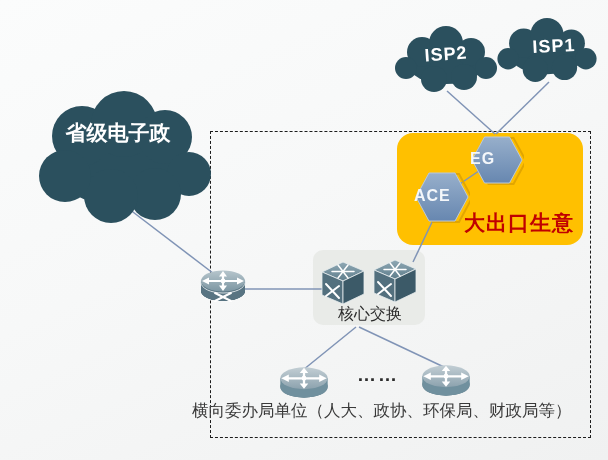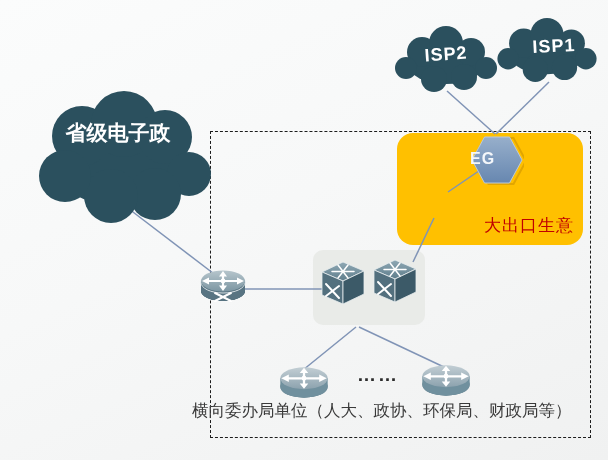--- a/index.html
+++ b/index.html
@@ -14,21 +14,21 @@
     left:210px;top:131px;width:379px;height:305px;
     border:1.6px dashed #1c1c1c;z-index:1;
   }
   
   .zone{
     left:397px;top:133px;width:186px;height:112px;
     background:#FFC000;border-radius:16px;z-index:2;
   }
   .zone-title{
     position:absolute;right:9px;bottom:8px;
-    color:#C00000;font-size:17px;font-weight:normal;letter-spacing:1px;
+    color:#C00000;font-size:21px;font-weight:bold;letter-spacing:1px;
     white-space:nowrap;
   }
   
   .switch-panel{
     left:313px;top:250px;width:112px;height:75px;
     background:#e9ebe8;border-radius:10px;z-index:2;
   }
   svg.lines{left:0;top:0;width:608px;height:460px;z-index:3;pointer-events:none;}
   .shape{z-index:4;}
   .cloud-label{
@@ -124,20 +124,33 @@
           <stop offset="0" stop-color="#97AFCB"></stop>
             <stop offset="1" stop-color="#6787B0"></stop>
         </linearGradient>
       </defs>
       <polygon points="5,23 17.5,0 42.5,0 55,23 42.5,46 17.5,46" transform="translate(1,3)" fill="none" stroke="#E2A600" stroke-width="2"></polygon>
       <polygon points="2,25 14.5,2 39.5,2 52,25 39.5,48 14.5,48" fill="url(#hexG1)" stroke="#B9C8DB" stroke-width="1"></polygon>
     </svg>
     <div class="hex-label">EG</div>
   </div>
 
+  <div class="abs shape" style="left:414px;top:171px;width:56px;height:52px;">
+    <svg width="56" height="52" viewBox="0 0 56 52">
+      <defs>
+        <linearGradient id="hexG2" x1="0" y1="0" x2="0" y2="1">
+          <stop offset="0" stop-color="#97AFCB"></stop>
+            <stop offset="1" stop-color="#6787B0"></stop>
+        </linearGradient>
+      </defs>
+      <polygon points="5,24 18,0 44,0 57,24 44,48 18,48" transform="translate(1,3)" fill="none" stroke="#E2A600" stroke-width="2"></polygon>
+      <polygon points="2,26 15,2 41,2 54,26 41,50 15,50" fill="url(#hexG2)" stroke="#B9C8DB" stroke-width="1"></polygon>
+    </svg>
+    <div class="hex-label">ACE</div>
+  </div>
 
   <svg class="abs shape" style="left:197px;top:257px;" width="52" height="46" viewBox="0 0 52 46">
     <defs>
       <linearGradient id="rTopA" x1="0" y1="0" x2="0" y2="1">
         <stop offset="0" stop-color="#B6C5CC"></stop>
           <stop offset="1" stop-color="#7C96A2"></stop>
       </linearGradient>
     </defs>
     <path d="M4,24 L4,34 A22,10 0 0 0 48,34 L48,24 Z" fill="#587482"></path>
     <ellipse cx="26" cy="34" rx="22" ry="10" fill="#46626E"></ellipse>
@@ -196,20 +209,21 @@
       <line x1="12" y1="11.5" x2="34" y2="11.5"></line>
       <line x1="18" y1="5" x2="28" y2="18"></line>
       <line x1="28" y1="5" x2="18" y2="18"></line>
     </g>
     <g stroke="#fff" stroke-width="2" stroke-linecap="round">
       <line x1="6" y1="24" x2="19" y2="38"></line>
       <line x1="19" y1="26" x2="6" y2="36"></line>
     </g>
   </svg>
 
+  <div class="abs text-label core-label">核心交换</div>
 
   <svg class="abs shape" style="left:276px;top:365px;" width="56" height="36" viewBox="0 0 56 38">
     <defs>
       <linearGradient id="rTopB" x1="0" y1="0" x2="0" y2="1">
         <stop offset="0" stop-color="#C2CED4"></stop>
           <stop offset="1" stop-color="#8CA2AE"></stop>
       </linearGradient>
     </defs>
     <ellipse cx="28" cy="23" rx="25" ry="11.5" fill="#5E7A88"></ellipse>
     <path d="M3,14 L3,23 A25,11.5 0 0 0 53,23 L53,14 Z" fill="#70909E"></path>

